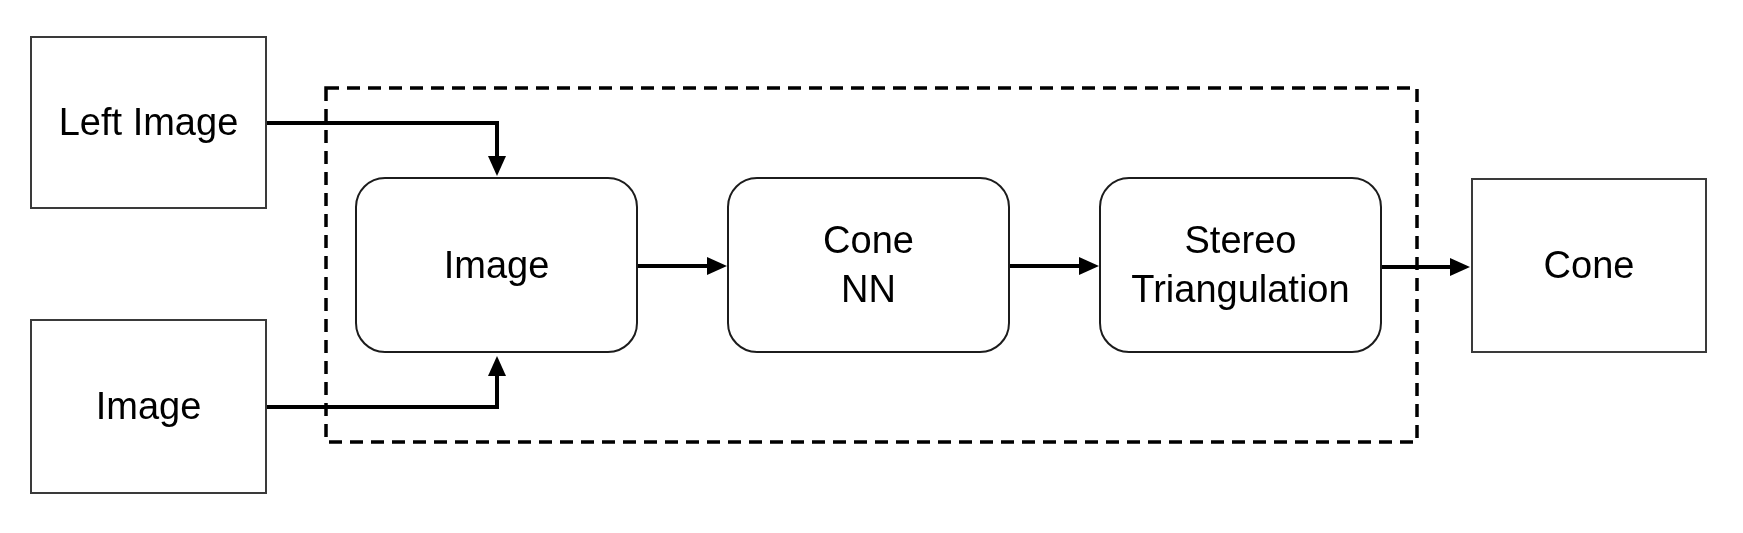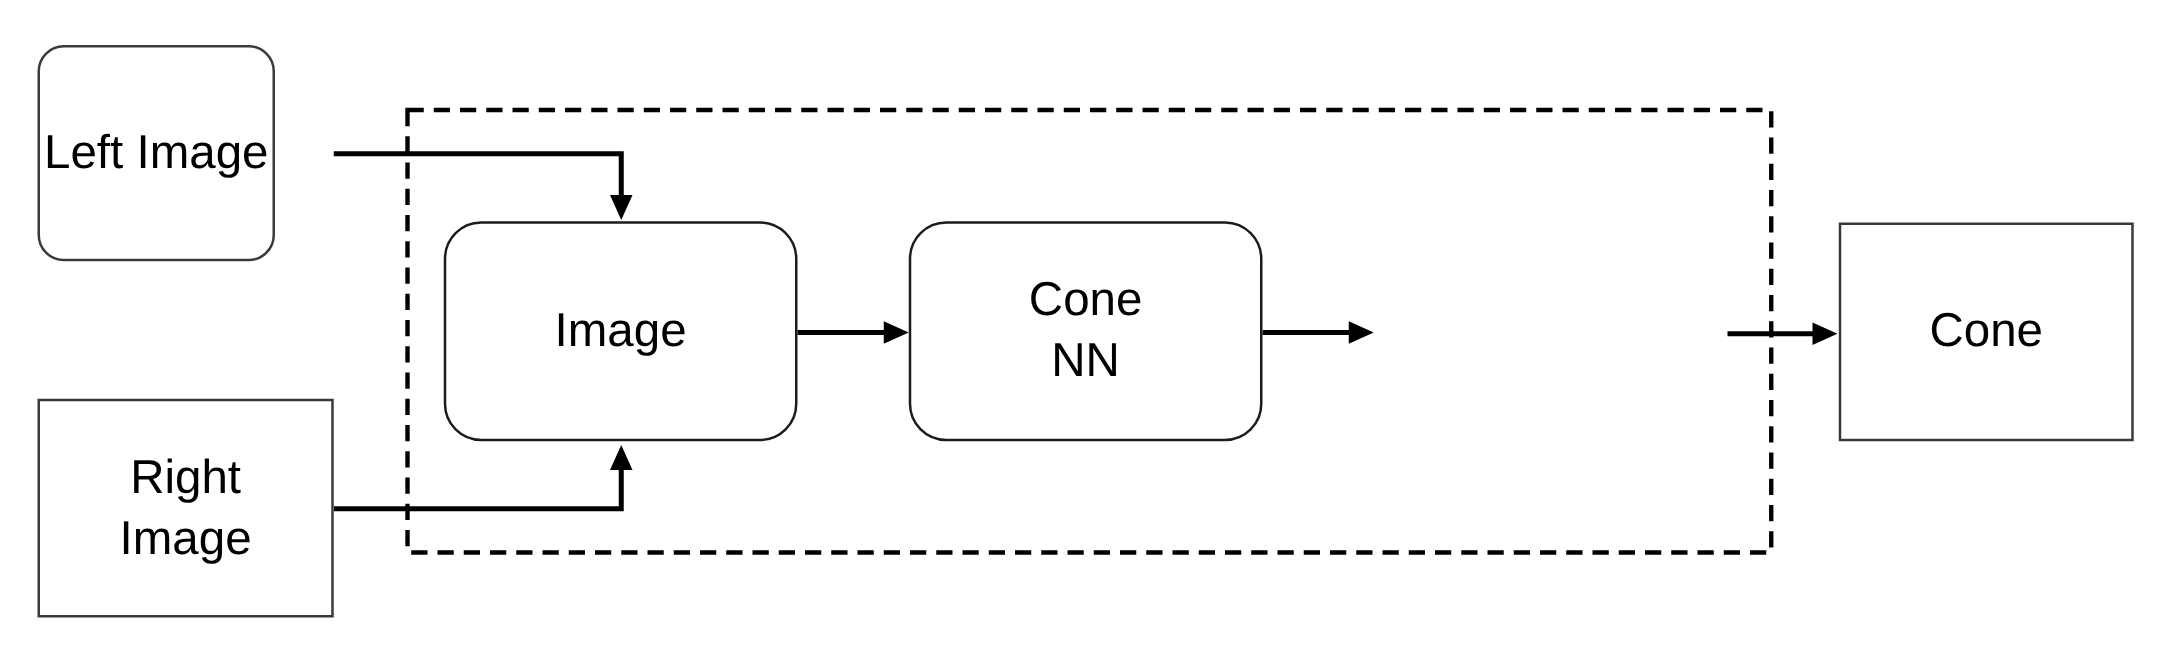--- a/index.html
+++ b/index.html
@@ -12,21 +12,21 @@
   }
   #connector-layer{position:absolute;left:0;top:0;width:1743px;height:533px;}
   .node{
     position:absolute;display:flex;flex-direction:column;justify-content:center;align-items:center;
     background:#ffffff;box-sizing:border-box;text-align:center;
     font-size:38px;line-height:49px;
   }
   .node .line{white-space:nowrap;}
   .rect-node{border:2px solid var(--rect-border);}
   .round-node{border:2px solid var(--round-border);border-radius:30px;}
-  #node-left-image{left:30px;top:36px;width:190px;height:173px;border-radius:21px;}
+  #node-left-image{left:30px;top:36px;width:237px;height:173px;}
   #node-right-image{left:30px;top:319px;width:237px;height:175px;}
   #node-image-rectification{left:355px;top:177px;width:283px;height:176px;}
   #node-cone-detection{left:727px;top:177px;width:283px;height:176px;}
   #node-stereo-triangulation{left:1099px;top:177px;width:283px;height:176px;}
   #node-cone-estimates{left:1471px;top:178px;width:236px;height:175px;}
 </style>
 </head>
 <body>
 
 <div id="canvas">
@@ -49,31 +49,34 @@
 
     <line x1="1382" y1="267" x2="1451" y2="267" stroke="#000000" stroke-width="4"></line>
     <polygon points="1450,258 1450,276 1470,267" fill="#000000"></polygon>
   </svg>
 
   <div class="node rect-node" id="node-left-image">
     <div class="line">Left Image</div>
   </div>
 
   <div class="node rect-node" id="node-right-image">
-    <div class="line">Right</div>
     <div class="line">Image</div>
   </div>
 
   <div class="node round-node" id="node-image-rectification">
     <div class="line">Image</div>
   </div>
 
   <div class="node round-node" id="node-cone-detection">
     <div class="line">Cone</div>
     <div class="line">NN</div>
   </div>
 
+  <div class="node round-node" id="node-stereo-triangulation">
+    <div class="line">Stereo</div>
+    <div class="line">Triangulation</div>
+  </div>
 
   <div class="node rect-node" id="node-cone-estimates">
     <div class="line">Cone</div>
   </div>
 
 </div>
 
 </body></html>

